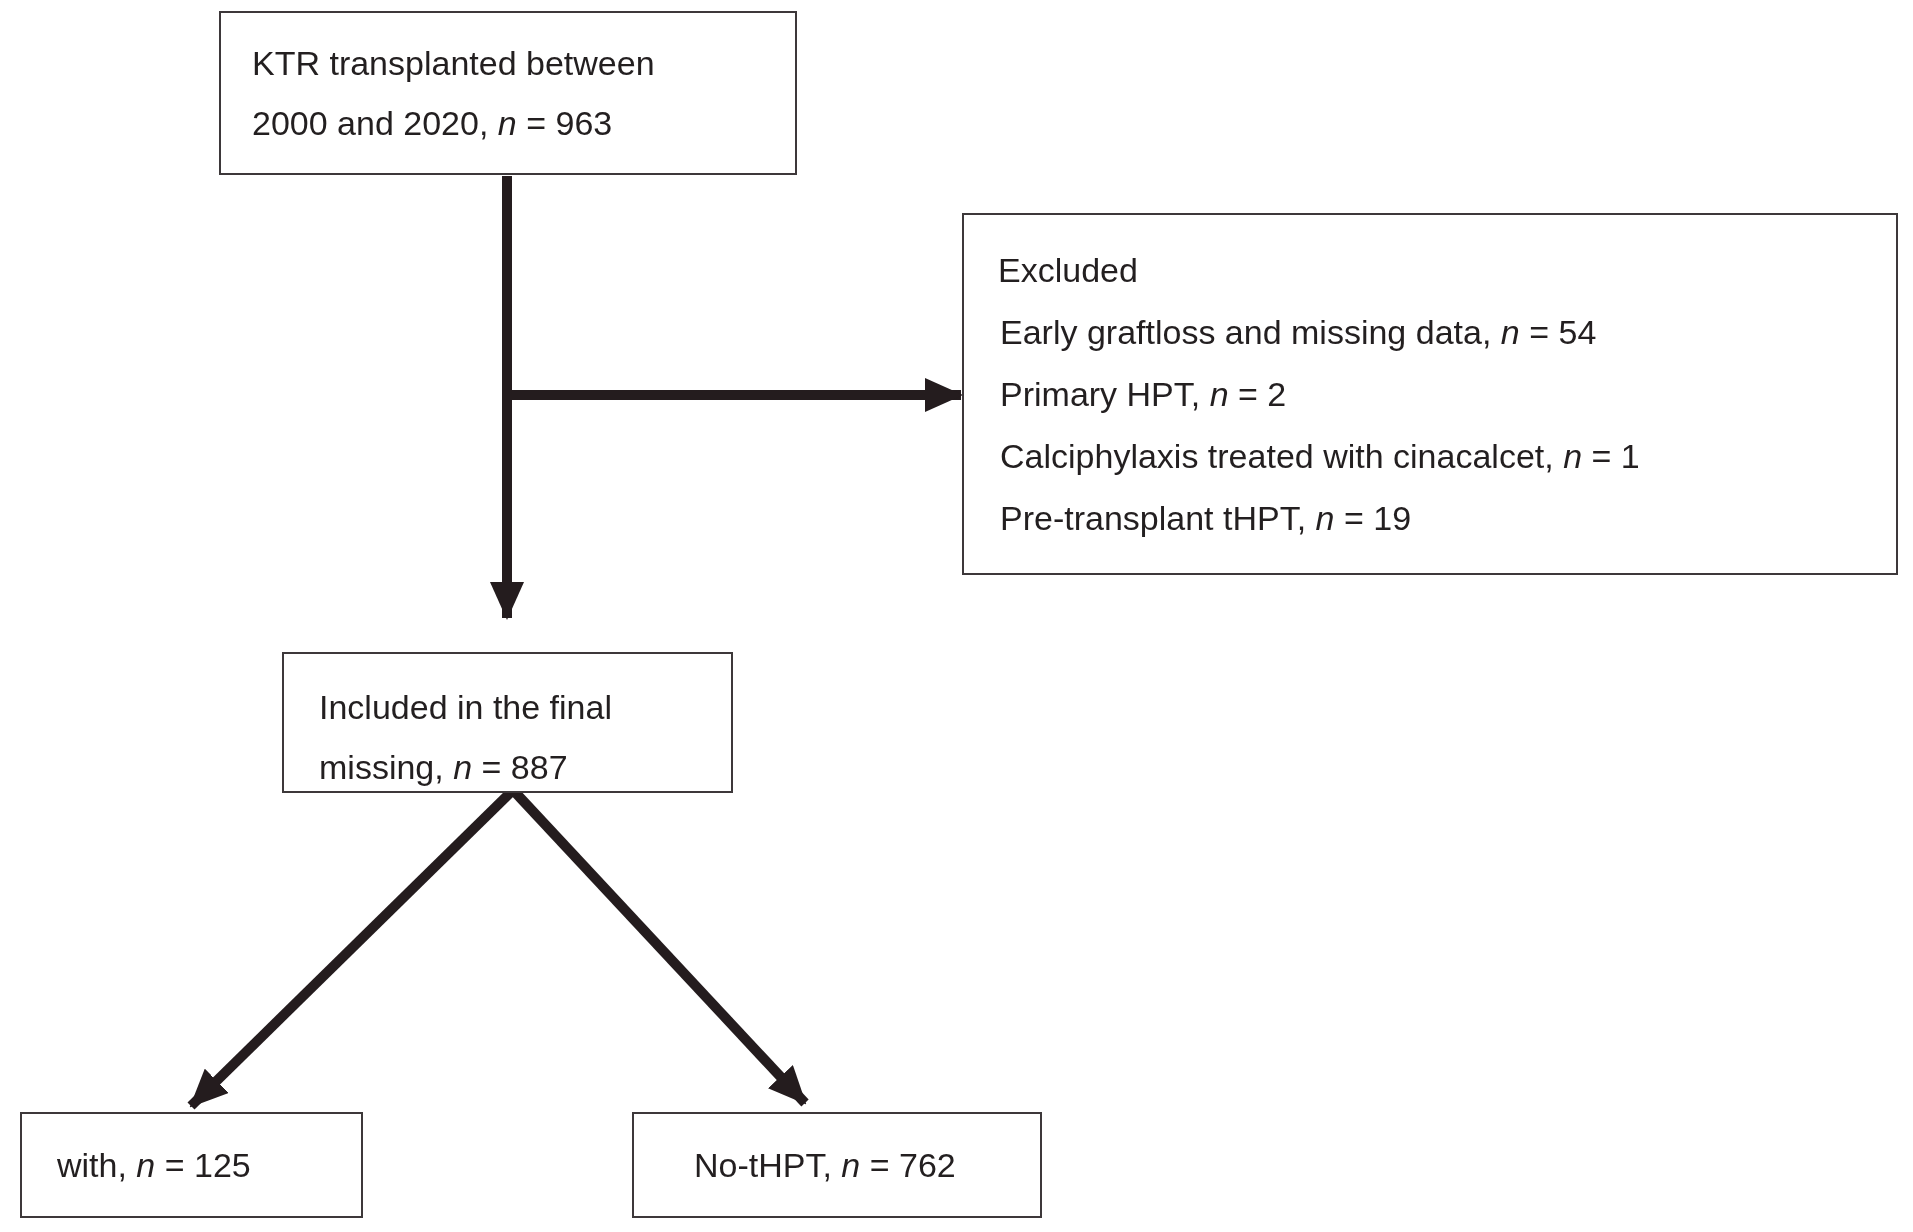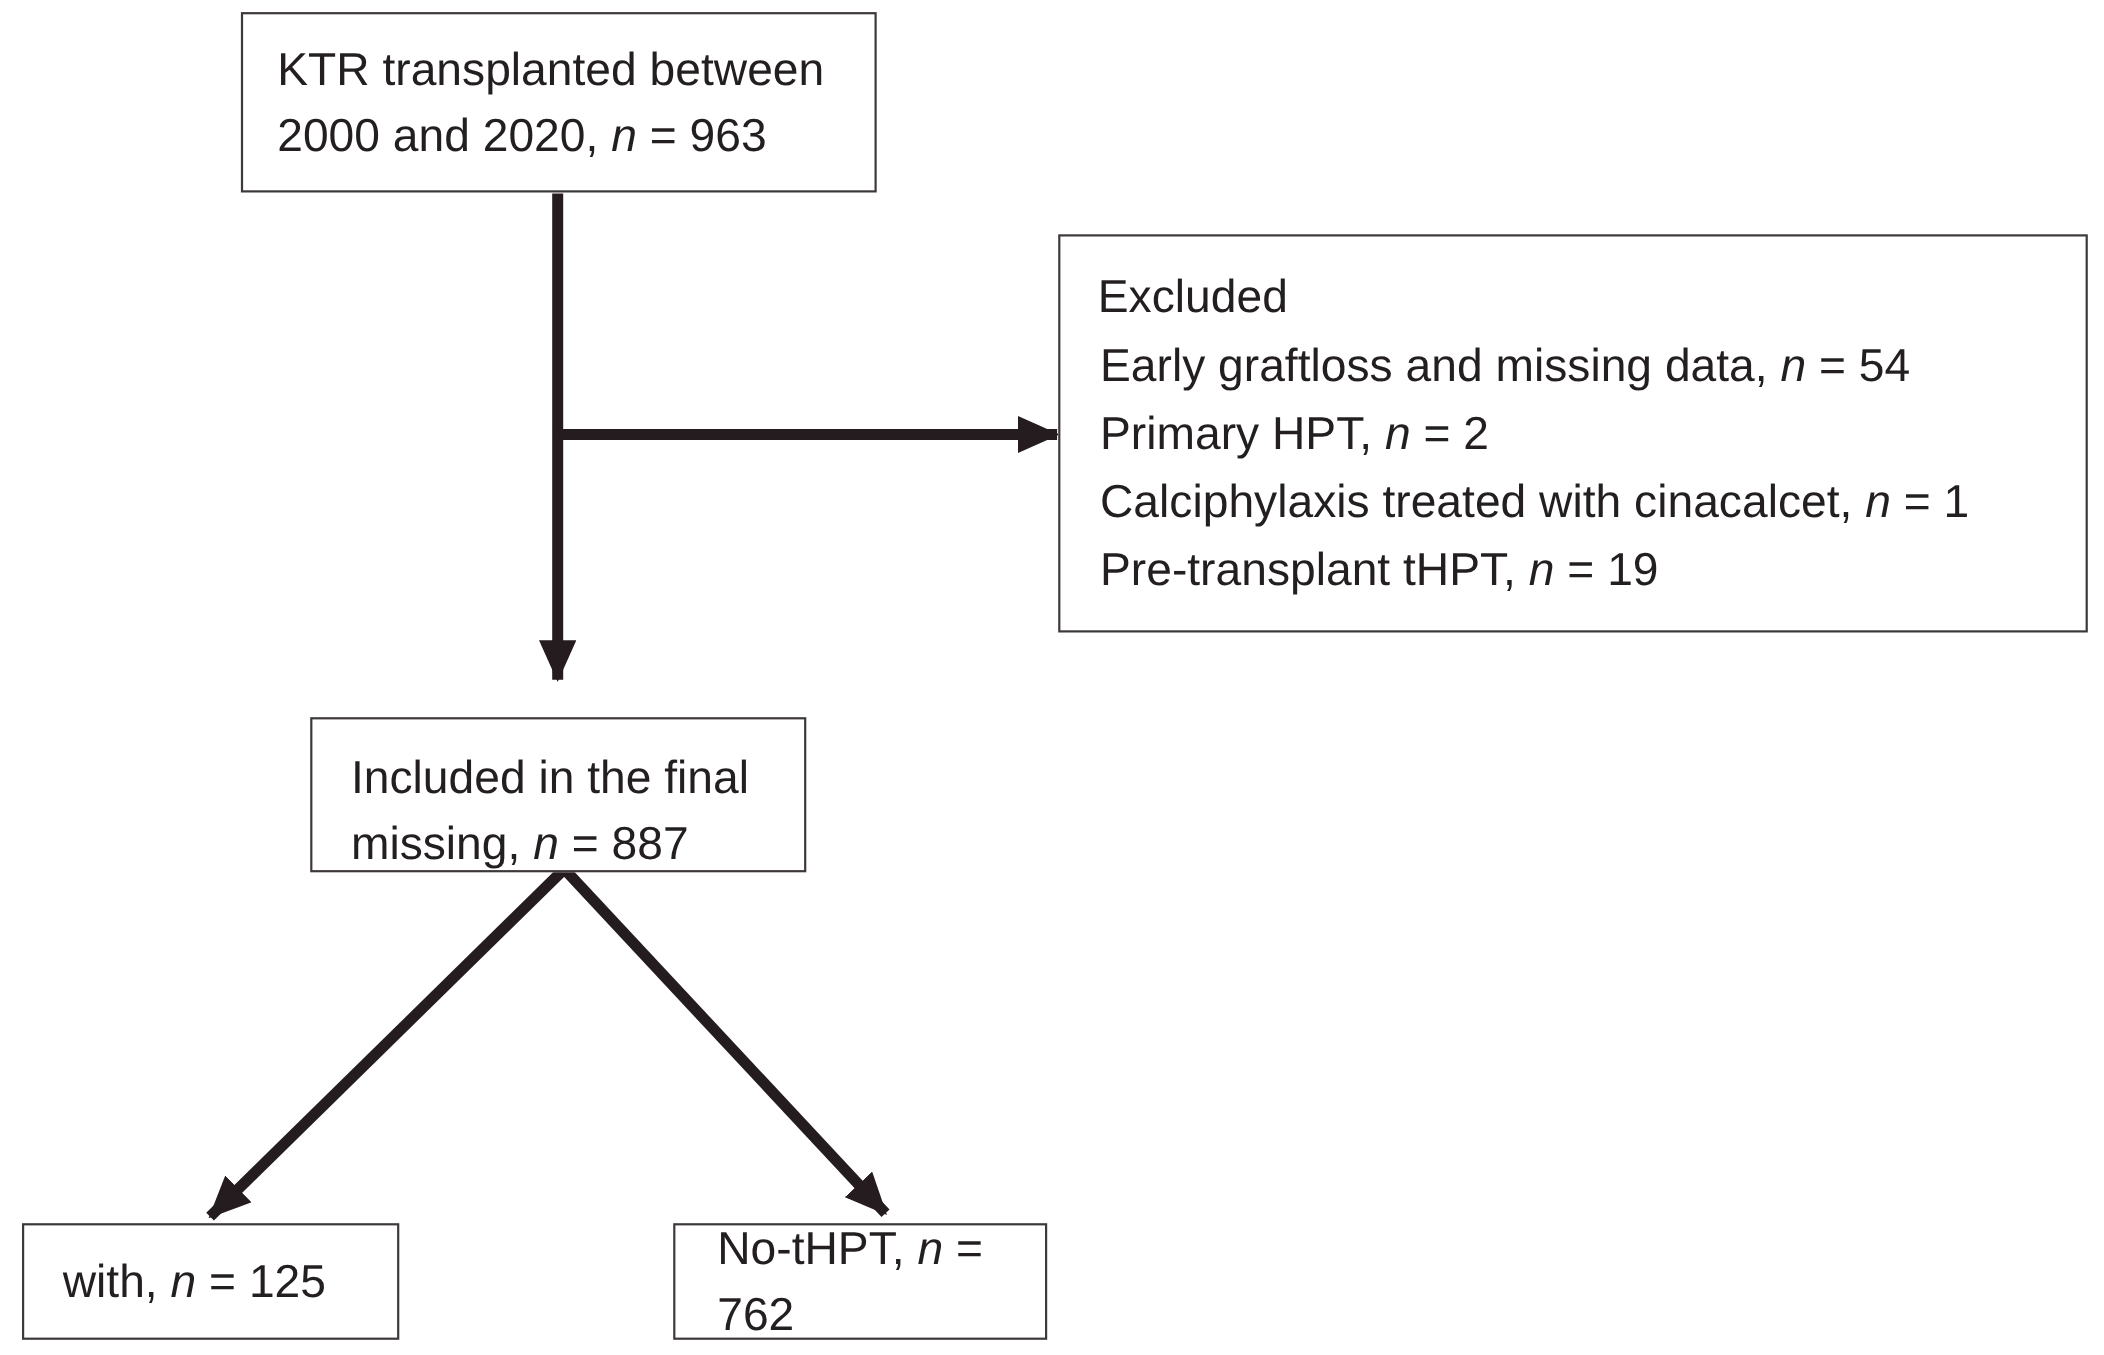--- a/index.html
+++ b/index.html
@@ -29,32 +29,32 @@
   }
   .arrow-layer line {
     stroke: var(--line);
     stroke-width: 10;
   }
   #arrowhead path { fill: var(--line); }
   .box {
     position: absolute;
     background: var(--background);
     border: 2px solid var(--border);
-    font-size: 42px;
+    font-size: 34px;
     line-height: 60px;
     color: var(--text);
   }
   .box .n { font-style: italic; }
   .box-top      { left: 219px; top: 11px;   width: 578px; height: 164px; padding: 20px 10px 0 31px; }
   .box-excluded { left: 962px; top: 213px;  width: 936px; height: 362px; padding: 24px 10px 0 0; line-height: 62px; }
   .box-excluded .excl-title { padding-left: 34px; }
   .box-excluded .excl-item  { padding-left: 36px; }
   .box-included { left: 282px; top: 652px;  width: 451px; height: 141px; padding: 23px 10px 0 35px; }
   .box-thpt     { left: 20px;  top: 1112px; width: 343px; height: 106px; display: flex; align-items: center; padding-left: 35px; }
-  .box-nothpt   { left: 612px; top: 1112px; width: 340px; height: 106px; display: flex; align-items: center; padding-left: 38px; }
+  .box-nothpt   { left: 632px; top: 1112px; width: 410px; height: 106px; display: flex; align-items: center; padding-left: 60px; }
 </style>
 </head>
 <body>
 
 <div class="canvas">
 
   <svg class="arrow-layer" viewBox="0 0 1913 1232" xmlns="http://www.w3.org/2000/svg">
     <defs>
       <marker id="arrowhead" viewBox="0 0 38 34" refX="36" refY="17" markerWidth="38" markerHeight="34" markerUnits="userSpaceOnUse" orient="auto">
         <path d="M0,0 L38,17 L0,34 Z"></path>

